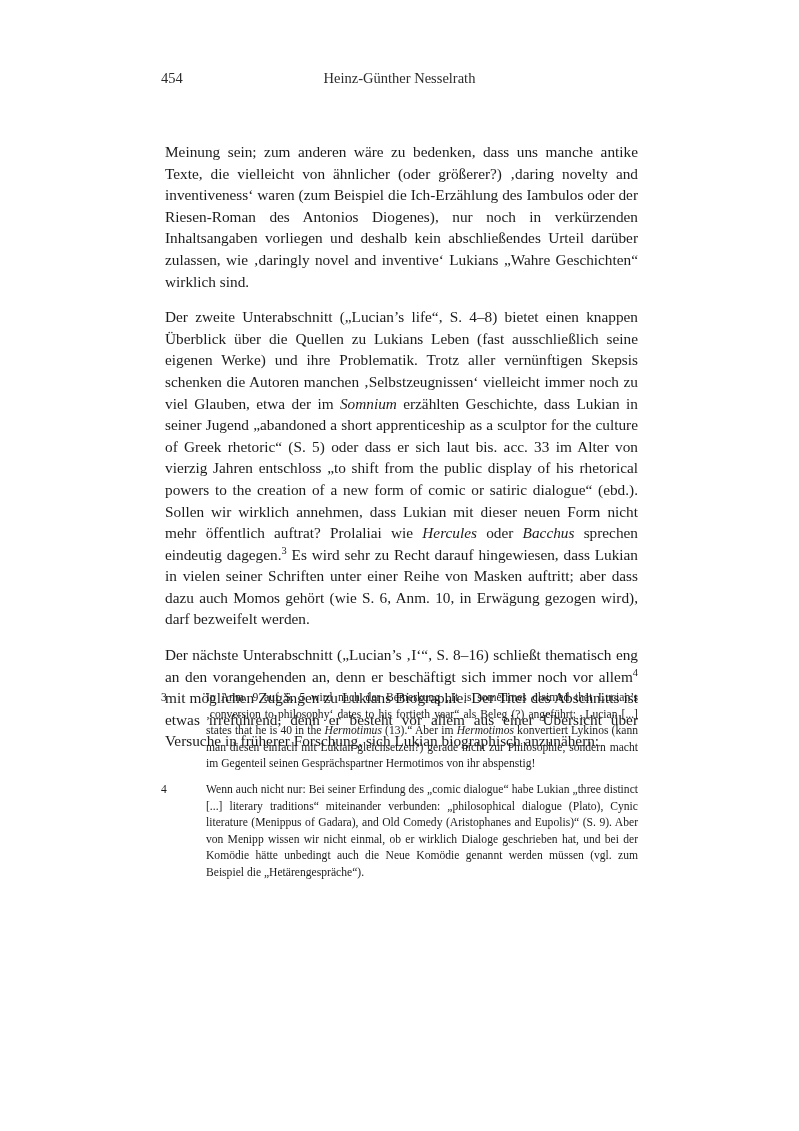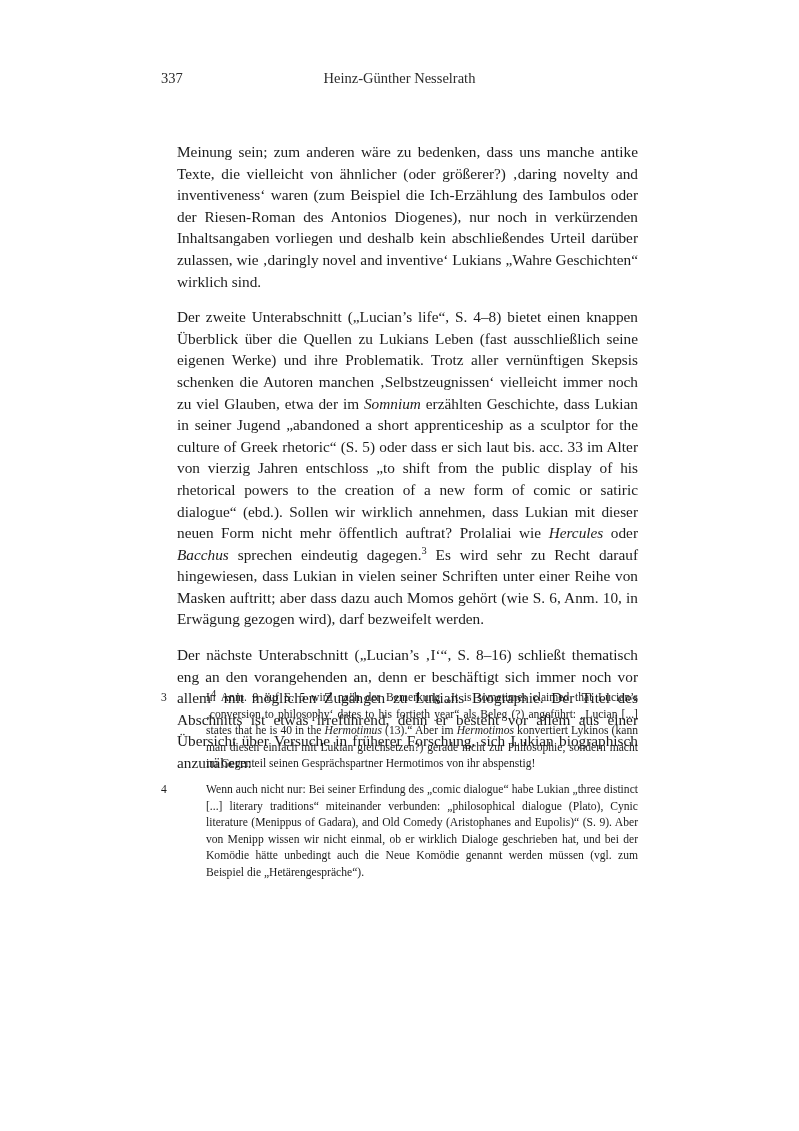--- a/index.html
+++ b/index.html
@@ -48,21 +48,21 @@
     font-size: 14.5px;
   }
   
   .textblock {
     position: absolute;
     left: 161px;
     top: 141px;
     width: 477px;
   }
   p.body {
-    margin: 0 0 14px 16px;
+    margin: 0 0 14px 4px;
     font-size: 15.3px;
     line-height: 21.6px;
     text-align: justify;
     text-justify: inter-word;
     hyphens: manual;
     color: #1b1b1b;
   }
   p.body:last-child {
     margin-bottom: 0;
   }
@@ -101,21 +101,21 @@
     font-size: 11.6px;
     text-align: left;
   }
 </style>
 </head>
 <body>
 
 <div class="page">
 
   <div class="runhead">
-    <span class="folio">337</span>
+    <span class="folio">454</span>
     <span class="runtitle">Heinz-Günther Nesselrath</span>
   </div>
 
   <div class="textblock">
     <p class="body">Meinung sein; zum anderen wäre zu bedenken, dass uns manche antike Texte, die vielleicht von ähnlicher (oder größerer?) ‚daring novelty and inventiveness‘ waren (zum Beispiel die Ich-Erzählung des Iambulos oder der Riesen-Roman des Antonios Diogenes), nur noch in verkürzenden Inhaltsangaben vorliegen und deshalb kein abschließendes Urteil darüber zulassen, wie ‚daringly novel and inventive‘ Lukians „Wahre Geschichten“ wirklich sind.</p>
     <p class="body">Der zweite Unterabschnitt („Lucian’s life“, S. 4–8) bietet einen knappen Überblick über die Quellen zu Lukians Leben (fast ausschließlich seine eigenen Werke) und ihre Problematik. Trotz aller vernünftigen Skepsis schenken die Autoren manchen ‚Selbstzeugnissen‘ vielleicht immer noch zu viel Glauben, etwa der im <i>Somnium</i> erzählten Geschichte, dass Lukian in seiner Jugend „abandoned a short apprenticeship as a sculptor for the culture of Greek rhetoric“ (S. 5) oder dass er sich laut bis. acc. 33 im Alter von vierzig Jahren entschloss „to shift from the public display of his rhetorical powers to the creation of a new form of comic or satiric dialogue“ (ebd.). Sollen wir wirklich annehmen, dass Lukian mit dieser neuen Form nicht mehr öffentlich auftrat? Prolaliai wie <i>Hercules</i> oder <i>Bacchus</i> sprechen eindeutig dagegen.<sup>3</sup> Es wird sehr zu Recht darauf hingewiesen, dass Lukian in vielen seiner Schriften unter einer Reihe von Masken auftritt; aber dass dazu auch Momos gehört (wie S. 6, Anm. 10, in Erwägung gezogen wird), darf bezweifelt werden.</p>
     <p class="body">Der nächste Unterabschnitt („Lucian’s ‚I‘“, S. 8–16) schließt thematisch eng an den vorangehenden an, denn er beschäftigt sich immer noch vor allem<sup>4</sup> mit möglichen Zugängen zu Lukians Biographie. Der Titel des Abschnitts ist etwas irreführend, denn er besteht vor allem aus einer Übersicht über Versuche in früherer Forschung, sich Lukian biographisch anzunähern:</p>
   </div>
 
   <div class="footnotes">

